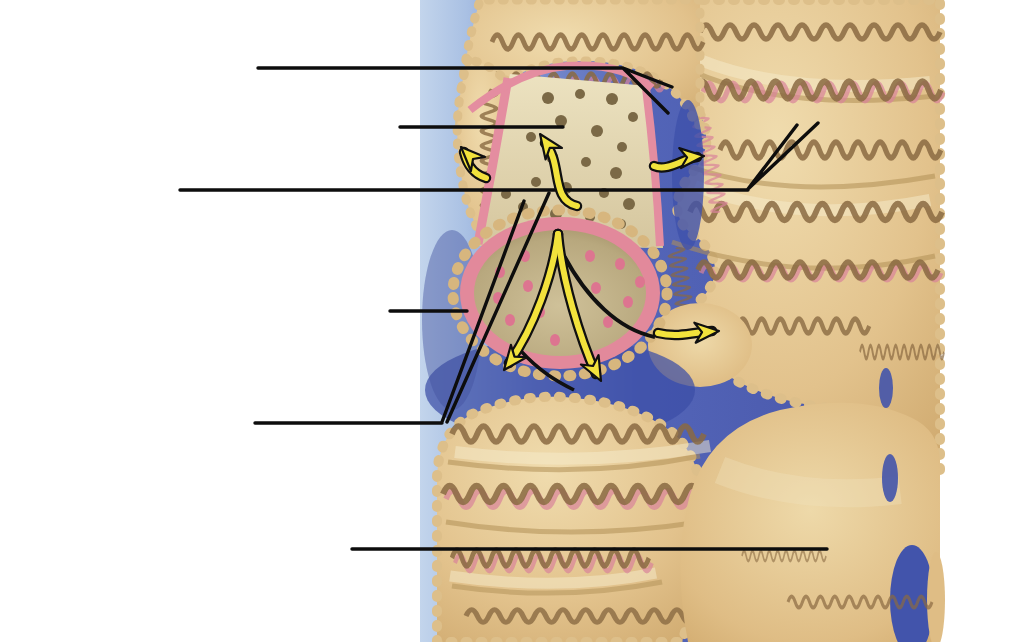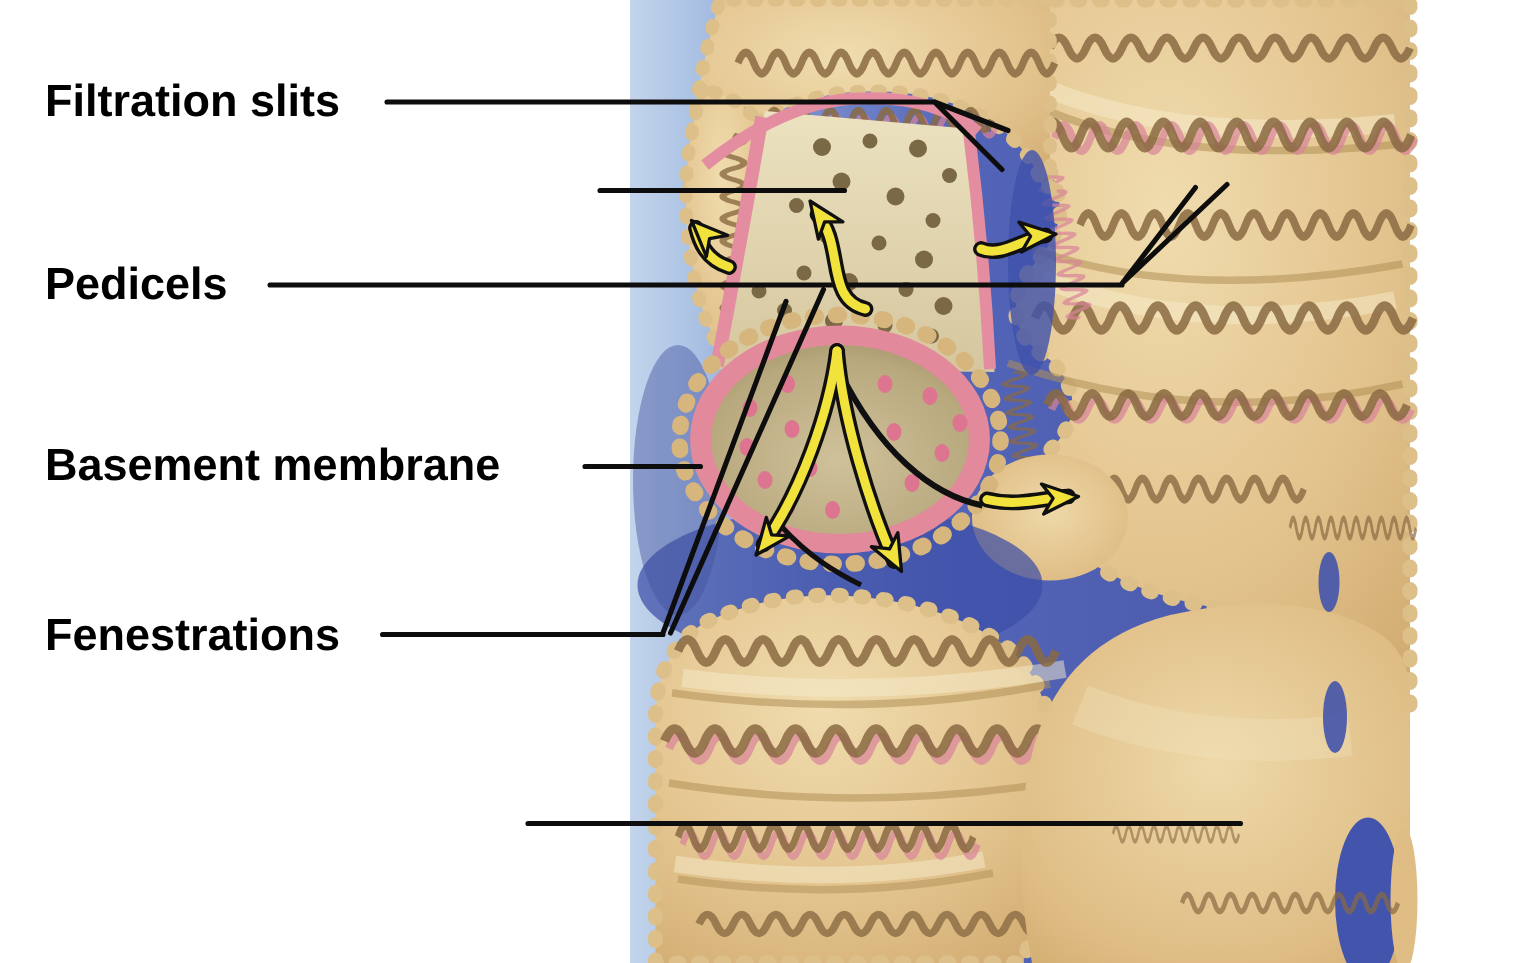--- a/index.html
+++ b/index.html
@@ -205,18 +205,14 @@
         <use href="#ahead" transform="translate(540,134) rotate(-125)"></use>
         <use href="#ahead" transform="translate(461,147) rotate(-135)"></use>
         <use href="#ahead" transform="translate(704,156) rotate(-5)"></use>
         <use href="#ahead" transform="translate(504,370) rotate(128)"></use>
         <use href="#ahead" transform="translate(601,381) rotate(62)"></use>
         <use href="#ahead" transform="translate(719,331) rotate(-4)"></use>
       </g>
     </g>
   </svg>
 
-  <div class="label" style="left:30px;top:51px">Filtration slits</div>
-  <div class="label" style="left:30px;top:173px">Pedicels</div>
-  <div class="label" style="left:30px;top:294px">Basement membrane</div>
-  <div class="label" style="left:30px;top:407px">Fenestrations</div>
 
 </div>
 
 </body></html>

